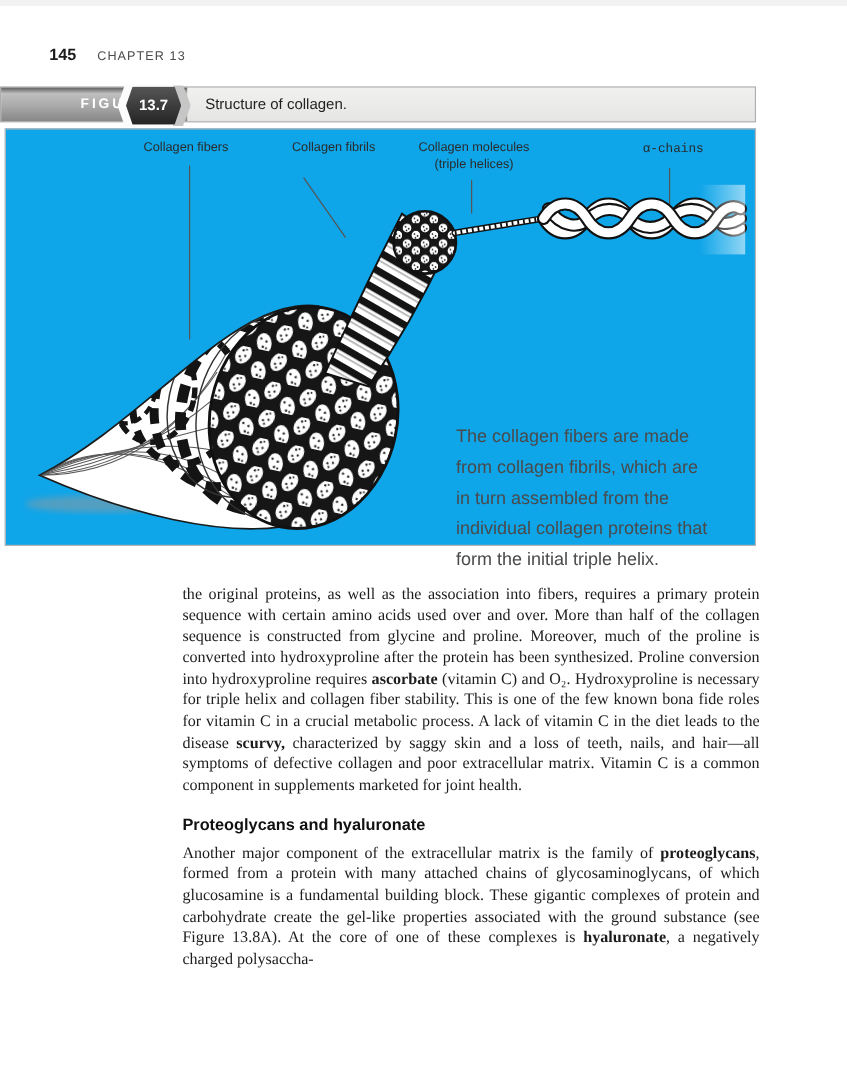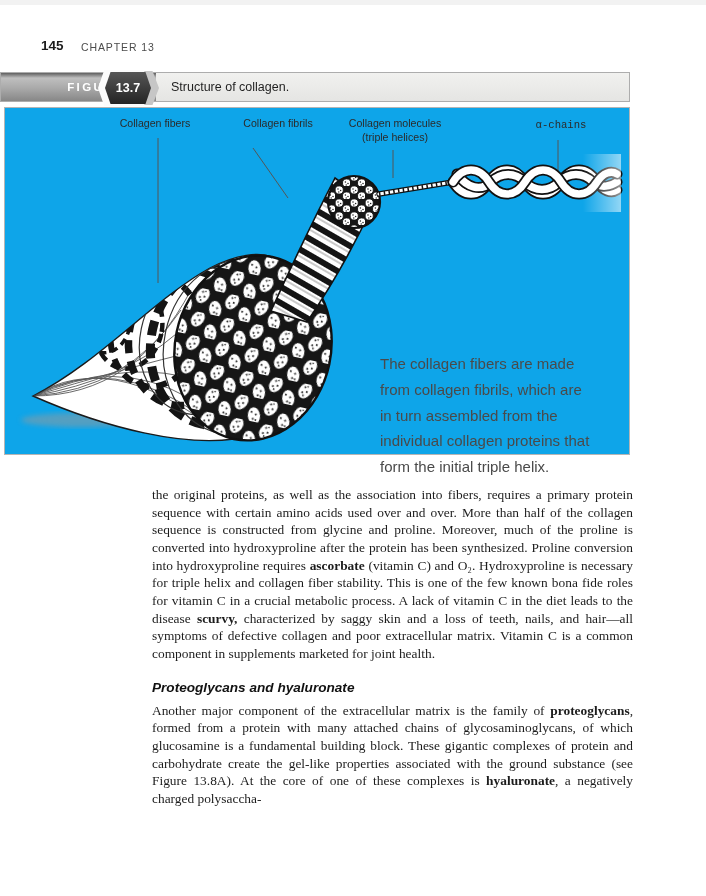--- a/index.html
+++ b/index.html
@@ -31,21 +31,21 @@
               box-sizing:border-box;background:#0ea5e9;}
   .fig-label{top:9px;font-size:10.6px;color:#2b2b2b;text-align:center;line-height:1.32;transform:translateX(-50%);white-space:nowrap;}
   .fig-caption{left:375px;top:243px;width:215px;font-size:15px;color:#4a4a4a;line-height:1.72;}
 
   
   .bodytext{left:152px;top:486px;width:481px;color:#1c1c1c;
             font-family:"Liberation Serif","DejaVu Serif",serif;}
   .bodytext p{margin:0;font-size:13.4px;line-height:17.65px;text-align:justify;}
   .bodytext p b{font-weight:bold;}
   .bodytext h3{margin:17px 0 7px 0;font-family:"Liberation Sans","DejaVu Sans",sans-serif;
-               font-size:13.6px;font-style:italic;font-weight:bold;color:#111;}
+               font-size:13.6px;font-weight:bold;color:#111;}
 </style>
 </head>
 <body>
 
 <div class="abs top-strip"></div>
 <div class="abs page-number">145</div>
 <div class="abs chapter-label">CHAPTER 13</div>
 
 <div class="abs figure-bar">
   <div class="abs figure-bar-grad">FIGURE</div>

